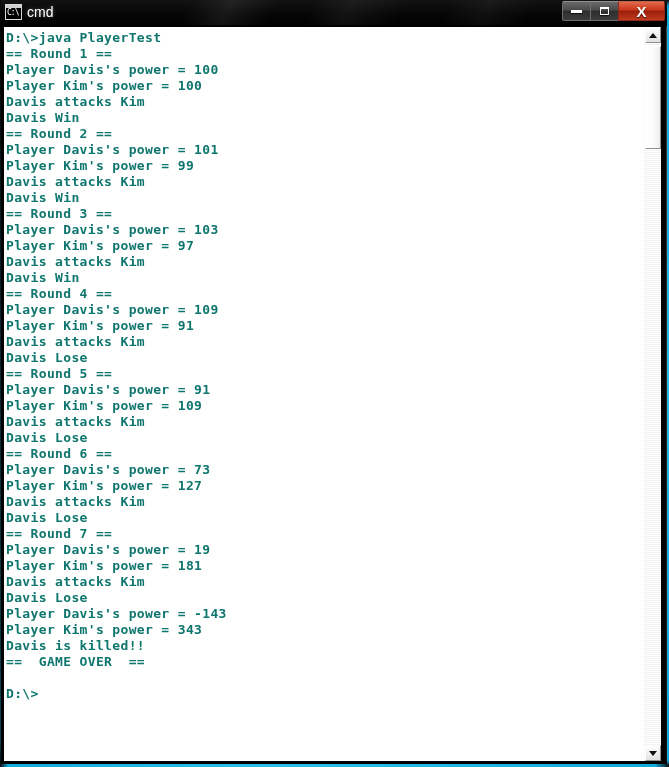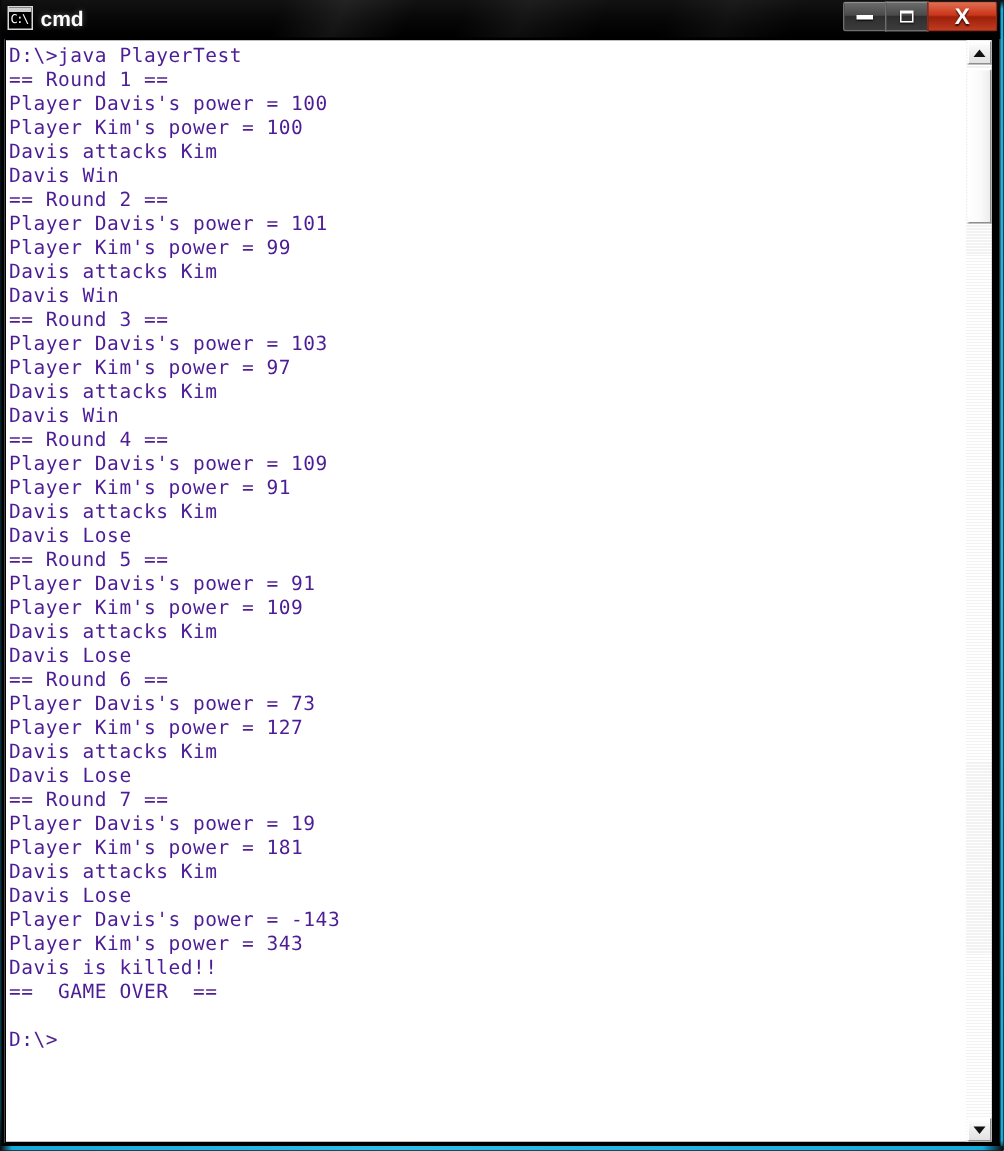--- a/index.html
+++ b/index.html
@@ -87,21 +87,20 @@
   #title-text {
     position: absolute;
     left: 27px; top: 3px;
     height: 19px;
     line-height: 19px;
     font-family: "Liberation Sans", sans-serif;
     font-size: 14px;
     color: #ffffff;
     text-shadow: 0 0 4px rgba(255,255,255,.35);
     white-space: nowrap;
-    font-weight: bold;
   }
 
   
   #winbtns {
     position: absolute;
     right: 4px; top: 1px;
     height: 21px;
     display: flex;
     align-items: stretch;
   }
@@ -169,24 +168,24 @@
     height: 734px;
     overflow: hidden;
     background: #ffffff;
     padding: 3px 0 0 2px;
     box-sizing: border-box;
   }
   #console-lines {
     font-family: "DejaVu Sans Mono", monospace;
     font-size: 13px;
     line-height: 16px;
-    color: #4c1d95;
+    color: #0f766e;
     white-space: pre;
     letter-spacing: 0.35px;
-    font-weight: normal;
+    font-weight: bold;
   }
   .cline {
     height: 16px;
   }
 
   
   #scrollbar {
     position: absolute;
     right: 0; top: 0;
     width: 18px;

